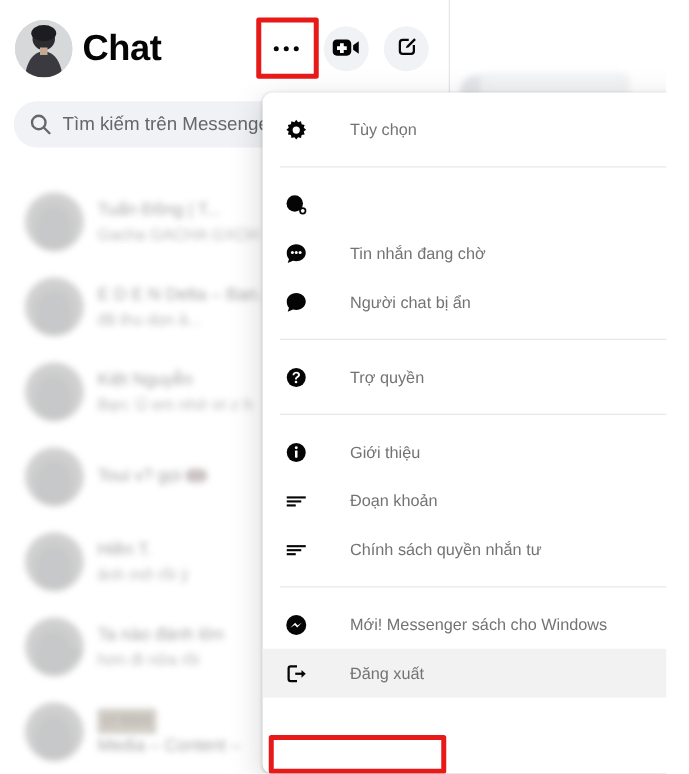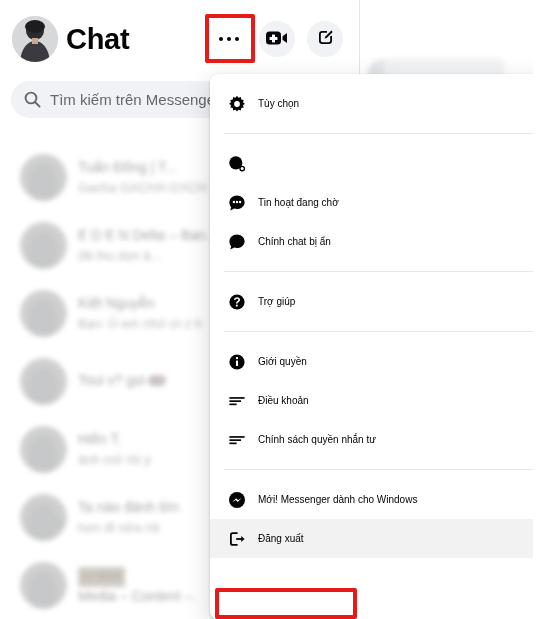--- a/index.html
+++ b/index.html
@@ -247,23 +247,23 @@
     position: relative;
   }
   .menu-item .mi-icon {
     width: 26px;
     flex: 0 0 26px;
     display: flex;
     align-items: center;
     justify-content: flex-start;
   }
   .menu-item .mi-label {
-    font-size: 10px;
-    color: #000000;
-    margin-left: 4px;
+    font-size: 13px;
+    color: #737373;
+    margin-left: 26px;
     white-space: nowrap;
     line-height: 20px;
   }
   .menu-item.highlighted {
     background: #f2f2f2;
   }
 
   .menu-sep {
     height: 1px;
     background: #e8e8e8;
@@ -433,69 +433,69 @@
       </div>
       <div class="menu-item">
         <span class="mi-icon">
           <svg width="18" height="18" viewBox="0 0 18 18">
             <path d="M9 1.4 c4.3 0 7.6 3 7.6 6.8 0 3.8 -3.3 6.8 -7.6 6.8 -0.9 0 -1.8 -0.13 -2.6 -0.38 L2.2 16.4 l1 -3.2 C1.9 12 1.4 10.2 1.4 8.2 1.4 4.4 4.7 1.4 9 1.4 Z" fill="#050505"></path>
             <circle cx="5.9" cy="8" r="1.2" fill="#ffffff"></circle>
             <circle cx="9" cy="8" r="1.2" fill="#ffffff"></circle>
             <circle cx="12.1" cy="8" r="1.2" fill="#ffffff"></circle>
           </svg>
         </span>
-        <span class="mi-label">Tin hoạt đang chờ</span>
+        <span class="mi-label">Tin nhắn đang chờ</span>
       </div>
       <div class="menu-item">
         <span class="mi-icon">
           <svg width="18" height="18" viewBox="0 0 18 18">
             <path d="M9 1.4 c4.3 0 7.6 3 7.6 6.8 0 3.8 -3.3 6.8 -7.6 6.8 -0.9 0 -1.8 -0.13 -2.6 -0.38 L2.2 16.4 l1 -3.2 C1.9 12 1.4 10.2 1.4 8.2 1.4 4.4 4.7 1.4 9 1.4 Z" fill="#050505"></path>
           </svg>
         </span>
-        <span class="mi-label">Chính chat bị ẩn</span>
+        <span class="mi-label">Người chat bị ẩn</span>
       </div>
     </div>
 
     <div class="menu-sep"></div>
 
     <div class="menu-group">
       <div class="menu-item">
         <span class="mi-icon">
           <svg width="18" height="18" viewBox="0 0 18 18">
             <circle cx="9" cy="9" r="7.6" fill="#050505"></circle>
             <path d="M9 4.3 c1.8 0 3 1 3 2.5 0 1.3 -0.8 1.8 -1.7 2.4 -0.6 0.4 -0.8 0.7 -0.8 1.4 h-1.5 c0 -1.2 0.4 -1.8 1.3 -2.4 0.7 -0.5 1.1 -0.8 1.1 -1.4 0 -0.7 -0.6 -1.1 -1.4 -1.1 -0.9 0 -1.5 0.5 -1.6 1.4 H6 c0.1 -1.7 1.3 -2.8 3 -2.8 Z" fill="#ffffff"></path>
             <circle cx="8.8" cy="12.6" r="1.05" fill="#ffffff"></circle>
           </svg>
         </span>
-        <span class="mi-label">Trợ giúp</span>
+        <span class="mi-label">Trợ quyền</span>
       </div>
     </div>
 
     <div class="menu-sep"></div>
 
     <div class="menu-group">
       <div class="menu-item">
         <span class="mi-icon">
           <svg width="18" height="18" viewBox="0 0 18 18">
             <circle cx="9" cy="9" r="7.6" fill="#050505"></circle>
             <circle cx="9" cy="5.2" r="1.15" fill="#ffffff"></circle>
             <rect x="8" y="7.4" width="2" height="5.7" rx="0.5" fill="#ffffff"></rect>
           </svg>
         </span>
-        <span class="mi-label">Giới quyền</span>
+        <span class="mi-label">Giới thiệu</span>
       </div>
       <div class="menu-item">
         <span class="mi-icon">
           <svg width="18" height="18" viewBox="0 0 18 18">
             <rect x="1.4" y="5.1" width="15.2" height="1.7" fill="#050505"></rect>
             <rect x="1.4" y="8.3" width="11.6" height="1.7" fill="#050505"></rect>
             <rect x="1.4" y="11.5" width="7.2" height="1.7" fill="#050505"></rect>
           </svg>
         </span>
-        <span class="mi-label">Điều khoản</span>
+        <span class="mi-label">Đoạn khoản</span>
       </div>
       <div class="menu-item">
         <span class="mi-icon">
           <svg width="18" height="18" viewBox="0 0 18 18">
             <rect x="1.4" y="5.1" width="15.2" height="1.7" fill="#050505"></rect>
             <rect x="1.4" y="8.3" width="11.6" height="1.7" fill="#050505"></rect>
             <rect x="1.4" y="11.5" width="7.2" height="1.7" fill="#050505"></rect>
           </svg>
         </span>
         <span class="mi-label">Chính sách quyền nhắn tư</span>
@@ -505,21 +505,21 @@
     <div class="menu-sep"></div>
 
     <div class="menu-group">
       <div class="menu-item">
         <span class="mi-icon">
           <svg width="18" height="18" viewBox="0 0 18 18">
             <circle cx="9" cy="9" r="8" fill="#050505"></circle>
             <path d="M4.3 11.2 L8.1 7.2 L10.1 9.3 L13.5 7.0 L9.8 11.0 L7.8 8.9 Z" fill="#ffffff"></path>
           </svg>
         </span>
-        <span class="mi-label">Mới! Messenger dành cho Windows</span>
+        <span class="mi-label">Mới! Messenger sách cho Windows</span>
       </div>
       <div class="menu-item highlighted">
         <span class="mi-icon">
           <svg width="18" height="18" viewBox="0 0 18 18">
             <path d="M9.6 2.2 H4.6 A2.6 2.6 0 0 0 2 4.8 v8.4 a2.6 2.6 0 0 0 2.6 2.6 h5 v-1.8 H4.6 a0.8 0.8 0 0 1 -0.8 -0.8 V4.8 a0.8 0.8 0 0 1 0.8 -0.8 h5 Z" fill="#050505"></path>
             <rect x="8.2" y="8.1" width="6.3" height="1.8" fill="#050505"></rect>
             <path d="M13.2 5.9 L16.6 9 L13.2 12.1 Z" fill="#050505"></path>
           </svg>
         </span>
         <span class="mi-label">Đăng xuất</span>

